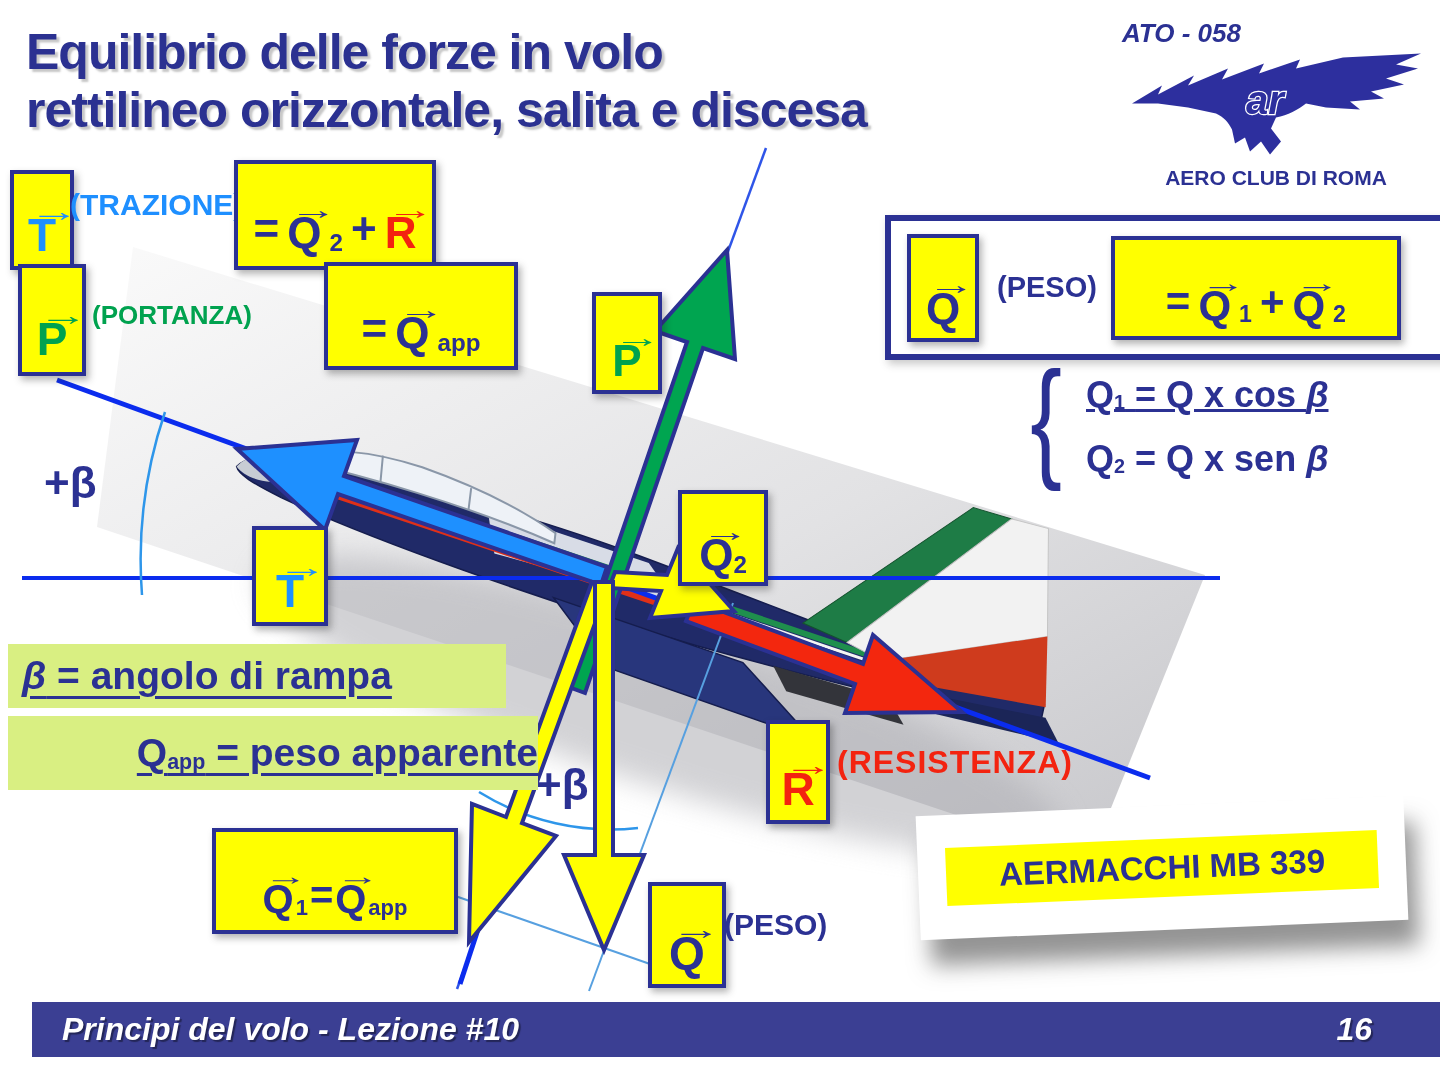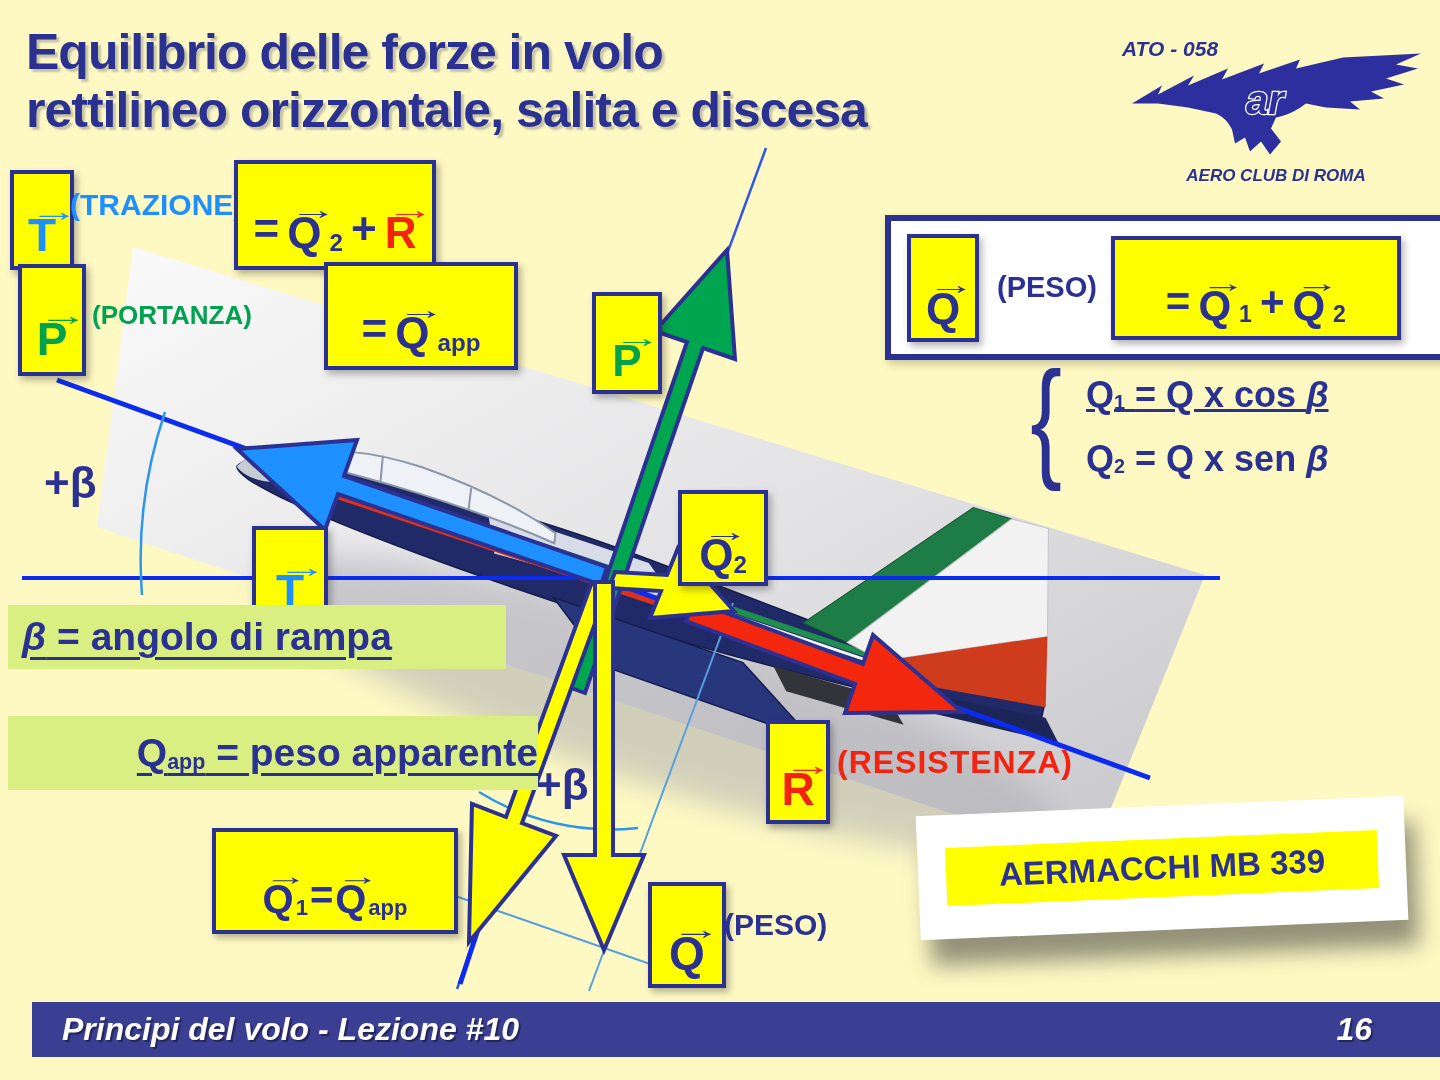--- a/index.html
+++ b/index.html
@@ -1,31 +1,31 @@
 <!DOCTYPE html>
 <html><head>
 <meta charset="utf-8">
 <style>
   html,body{margin:0;padding:0;background:#9a9a9a;}
-  #slide{position:relative;width:1440px;height:1080px;background:#fef9c3;overflow:hidden;
+  #slide{position:relative;width:1440px;height:1080px;background:#ffffff;overflow:hidden;
          font-family:"Liberation Sans",sans-serif;font-weight:bold;}
   .abs{position:absolute;}
   .navy{color:#2b3193;}
   .blue{color:#1e8fff;}
   .green{color:#00a24f;}
   .red{color:#f32310;}
 
   
   #title{left:26px;top:24px;width:1110px;font-size:50px;line-height:1.15;color:#2b3191;
          text-shadow:3px 3px 2px rgba(130,130,130,.45);letter-spacing:-1px;}
 
   
-  #logo-ato{left:1122px;top:37px;font-style:italic;font-size:21px;color:#2b3193;}
+  #logo-ato{left:1122px;top:18px;font-style:italic;font-size:26px;color:#2b3193;}
   #logo-eagle{left:1128px;top:50px;}
-  #logo-club{left:1120px;top:166px;width:312px;text-align:center;font-style:italic;font-size:17px;color:#2b3193;}
+  #logo-club{left:1120px;top:166px;width:312px;text-align:center;font-size:21px;color:#2b3193;}
 
   
   .ybox{background:#ffff00;border:4px solid #2b3193;display:flex;align-items:flex-end;
         justify-content:center;box-shadow:3px 4px 7px rgba(40,40,40,.35);}
   .vec{position:relative;display:inline-block;line-height:.95;}
   .vec .ar{position:absolute;left:4%;top:-.60em;font-size:.62em;transform:scaleX(1.75);
            transform-origin:0 50%;line-height:1;}
   .sub{font-size:.55em;position:relative;top:.12em;}
   .boxletter{font-size:46px;}
   .eqtext{font-size:44px;color:#2b3193;display:flex;align-items:flex-end;gap:8px;}
@@ -63,21 +63,21 @@
   #r-box{left:766px;top:720px;width:56px;height:88px;padding-bottom:8px;}
   #r-name{left:824px;top:744px;font-size:32px;letter-spacing:1px;margin-left:13px;}
 
   #beta-left{left:44px;top:458px;font-size:44px;color:#2b3193;}
   #beta-bottom{left:536px;top:760px;font-size:44px;color:#2b3193;}
 
   
   .defbox{background:#d9ef82;color:#2b3193;display:flex;align-items:center;padding-left:14px;
           font-size:39px;}
   .defbox .u{text-decoration:underline;text-decoration-thickness:3px;text-underline-offset:7px;}
-  #def1{left:8px;top:605px;width:484px;height:64px;}
+  #def1{left:8px;top:644px;width:484px;height:64px;}
   #def2{left:8px;top:716px;width:516px;height:74px;justify-content:flex-end;}
 
   
   #caption-card{left:918px;top:806px;width:488px;height:124px;background:#ffffff;
                 transform:rotate(-2.4deg);display:flex;align-items:center;justify-content:center;
                 box-shadow:10px 26px 22px rgba(60,60,60,.55);}
   #caption-inner{width:432px;height:58px;background:#ffff00;display:flex;align-items:center;
                  justify-content:center;font-size:33px;color:#2b3193;}
 
   

